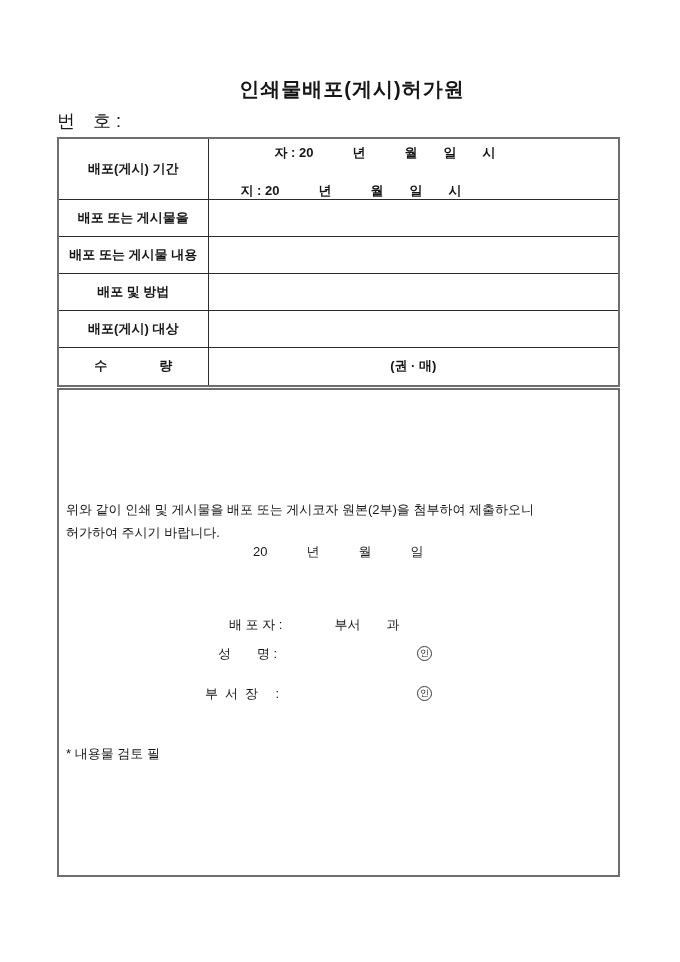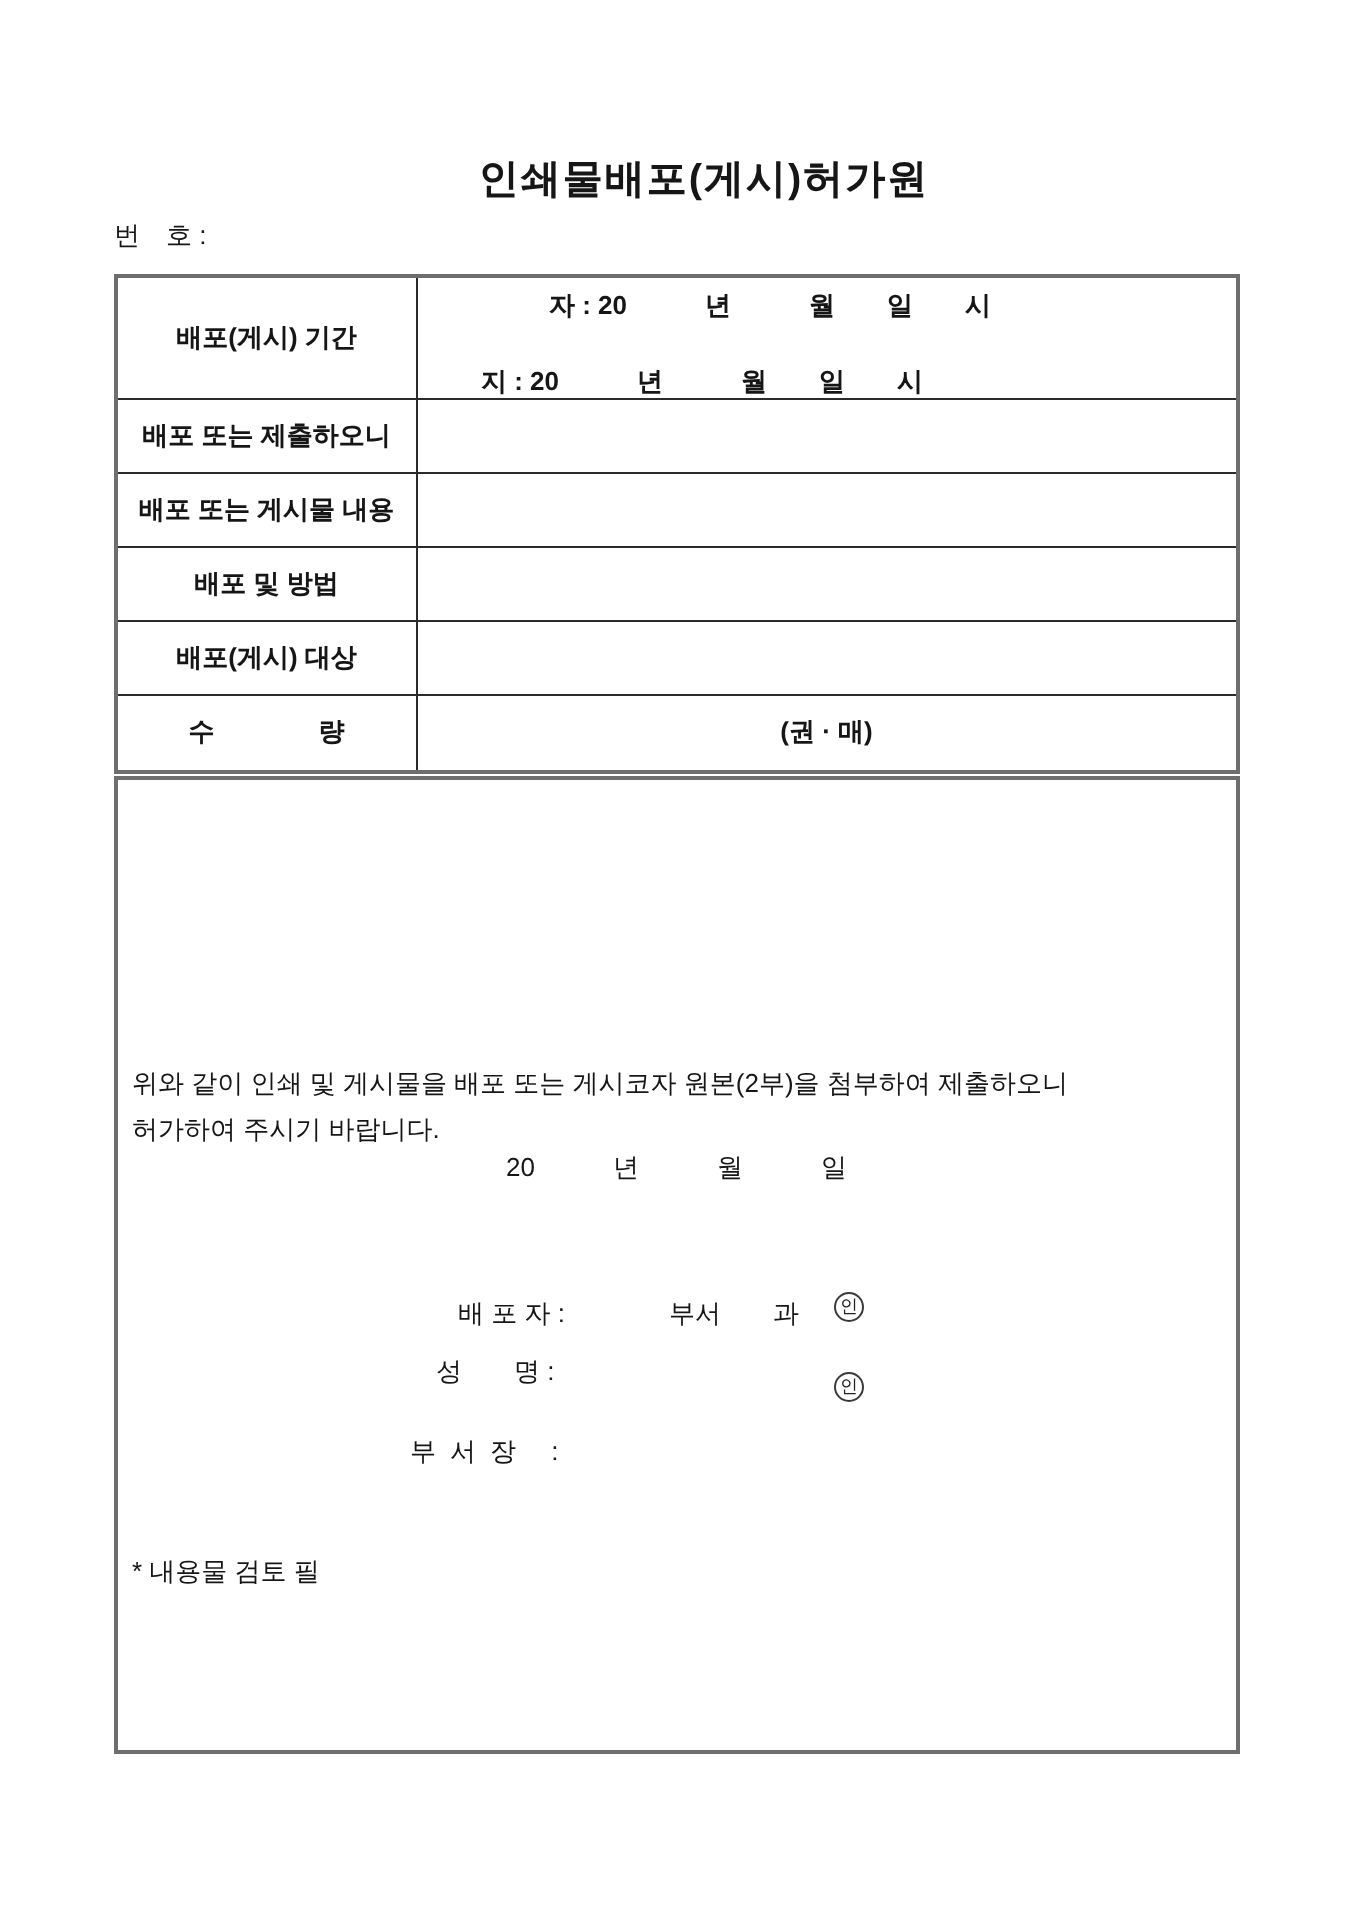--- a/index.html
+++ b/index.html
@@ -7,40 +7,40 @@
     position:relative; width:680px; height:962px; background:#ffffff;
     font-family:"Liberation Sans","DejaVu Sans",sans-serif;
     color:#161616; overflow:hidden;
   }
   .title {
     position:absolute; top:76px; left:12px; width:100%;
     text-align:center; font-size:20px; font-weight:bold; letter-spacing:1px;
     white-space:pre;
   }
   .docnum {
-    position:absolute; top:109px; left:57px; font-size:13px; white-space:pre;
+    position:absolute; top:109px; left:57px; font-size:18px; white-space:pre;
   }
   table.form {
     position:absolute; top:137px; left:57px; width:563px;
     border-collapse:collapse; table-layout:fixed; font-size:13px;
     border:2px solid #6e6e6e;
   }
   table.form td { border:1px solid #2b2b2b; vertical-align:middle; padding:0;font-weight:bold; }
   td.lbl { text-align:center; white-space:pre; }
   td.val { text-align:left; }
   td.val.center { text-align:center; white-space:pre; }
   td.period-cell { vertical-align:top; }
   .pline { white-space:pre; padding-left:66px; line-height:16px; }
   .pline1 { margin-top:6px; }
   .pline2 { margin-top:22px;padding-left:32px; }
   .bigbox {
     position:absolute; top:388px; left:57px; width:563px; height:489px;
     border:2px solid #6e6e6e; box-sizing:border-box; font-size:13px;
   }
-  .abs { position:absolute; white-space:pre; line-height:16px;margin-top:32px; }
+  .abs { position:absolute; white-space:pre; line-height:16px; }
   .statement { left:7px; top:108px; width:545px; white-space:pre-line; line-height:23px; }
   .date-line { left:194px; top:154px; }
   .dist-line { left:170px; top:227px; }
   .name-line { left:159px; top:256px; }
   .head-line { left:146px; top:296px; letter-spacing:7px; }
   .note-line { left:7px; top:356px; }
   .seal {
     position:absolute; width:15px; height:15px; border:1px solid #3a3a3a;
     border-radius:50%; display:flex; align-items:center; justify-content:center;
     font-size:9px; line-height:1; color:#222; box-sizing:border-box;
@@ -64,21 +64,21 @@
       </colgroup>
     <tbody>
       <tr style="height:61px">
         <td class="lbl">배포(게시) 기간</td>
         <td class="val period-cell">
           <div class="pline pline1">자 : 20　　　년　　　월　　일　　시</div>
           <div class="pline pline2">지 : 20　　　년　　　월　　일　　시</div>
         </td>
       </tr>
       <tr style="height:37px">
-        <td class="lbl">배포 또는 제출하오니</td>
+        <td class="lbl">배포 또는 게시물을</td>
         <td class="val"></td>
       </tr>
       <tr style="height:37px">
         <td class="lbl">배포 또는 게시물 내용</td>
         <td class="val"></td>
       </tr>
       <tr style="height:37px">
         <td class="lbl">배포 및 방법</td>
         <td class="val"></td>
       </tr>

